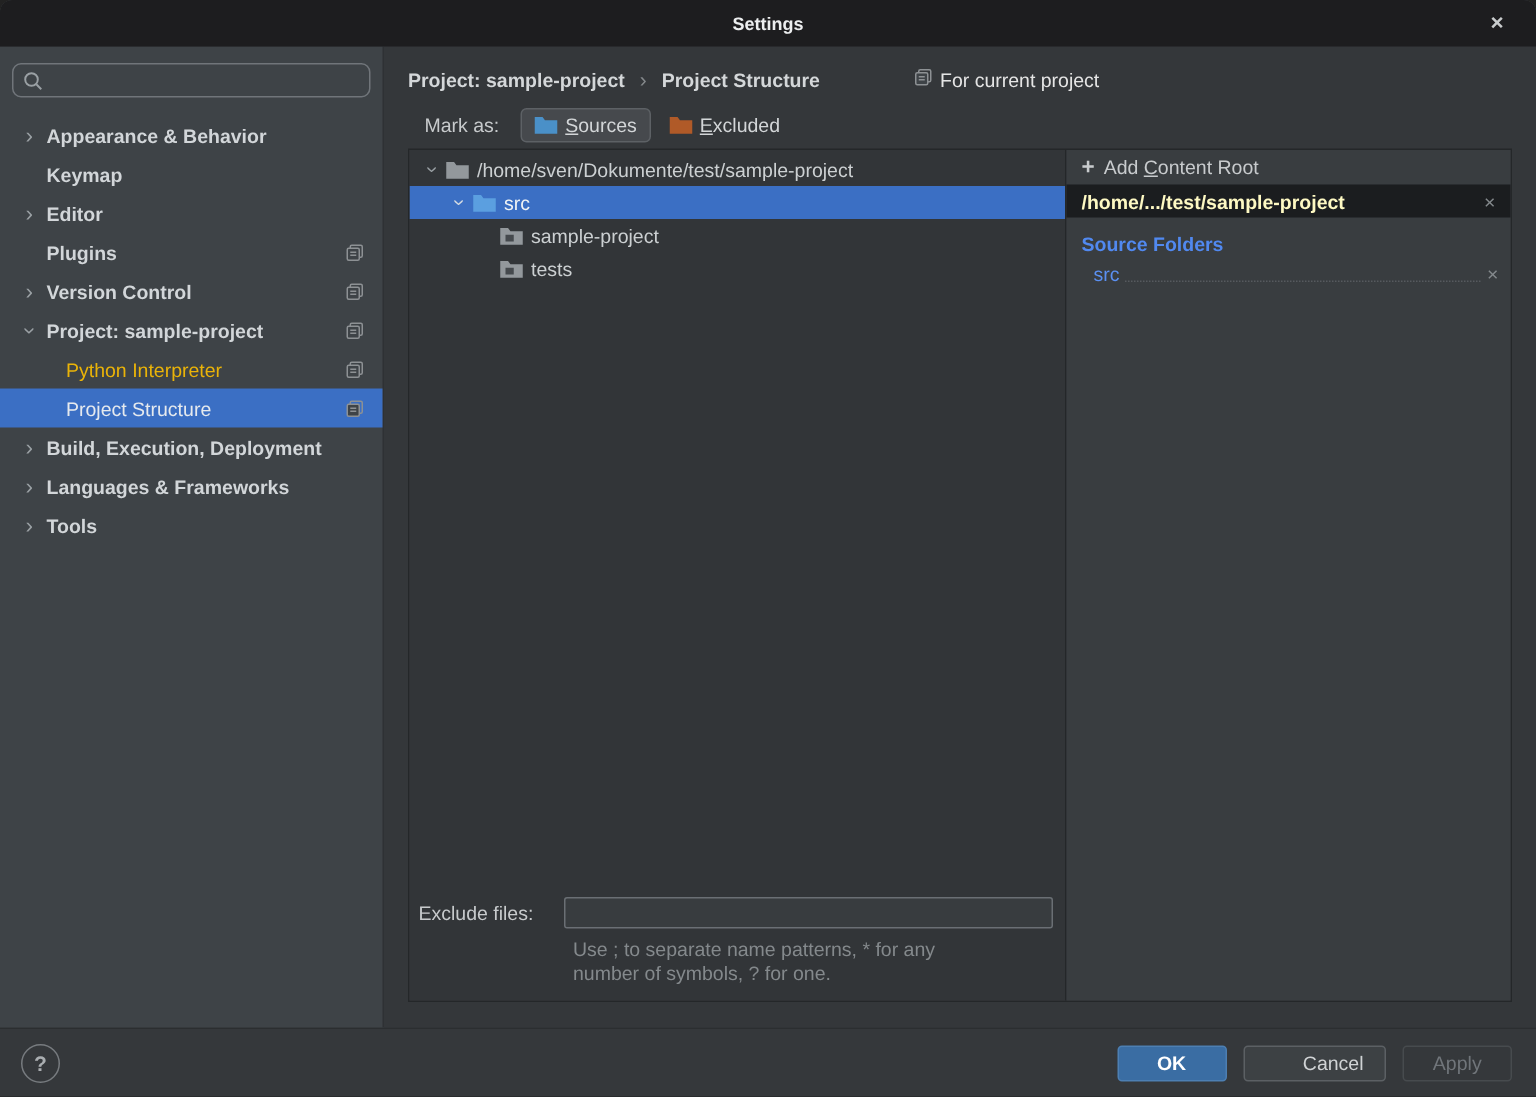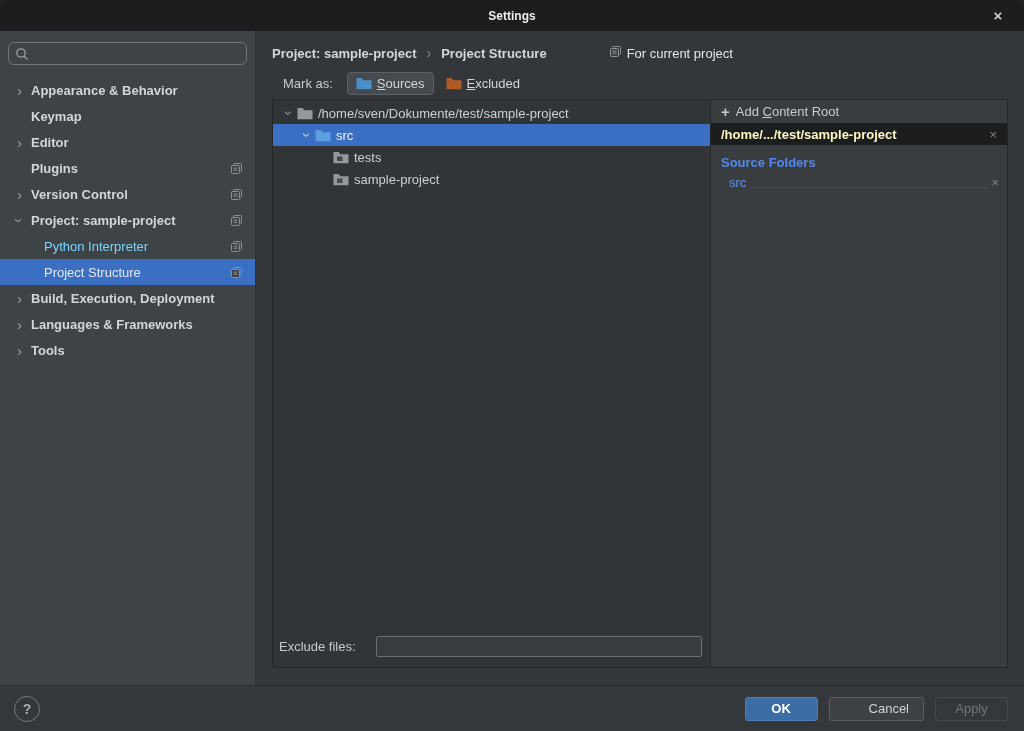--- a/index.html
+++ b/index.html
@@ -31,21 +31,21 @@
                 color:#d7dadc; font:13px "Liberation Sans",sans-serif; margin-left:5px; min-width:0; }
   .nav { margin-top:10px; }
   .nav-item { height:26px; display:flex; align-items:center; padding-left:12px; cursor:default; }
   .nav-item.child { padding-left:44px; }
   .nav-item.selected { background:#3b6fc4; }
   .nav-item.selected .nav-label { color:#e6eaee; }
   .arrow { width:15px; margin-right:4px; color:#9aa0a4; font-size:15px; line-height:1;
            display:inline-flex; justify-content:center; transform-origin:center; }
   .arrow.expanded { transform:rotate(90deg); }
   .arrow-spacer { width:19px; }
-  .nav-label { color:#7dd3fc; white-space:nowrap; }
+  .nav-label { color:#eab308; white-space:nowrap; }
   .nav-label.bold { font-weight:bold; color:#d2d6d9; }
   .proj-icon { margin-left:auto; margin-right:12px; display:inline-flex; }
 
   
   .main { flex:1; display:flex; flex-direction:column; background:#34373a; }
   .breadcrumb { height:32px; padding:12px 16px 0 16px; display:flex; align-items:center;
                 white-space:nowrap; }
   .crumb { font-weight:bold; color:#d4d7d9; }
   .crumb-sep { color:#85898c; margin:0 10px; font-size:14px; }
   .scope { display:flex; align-items:center; color:#e5e5e5; margin-left:62px; gap:5px; }
@@ -266,37 +266,41 @@
                 <span class="tree-label">src</span>
               </div>
               <div class="tree-row" style="padding-left: 44px;">
                 <span class="tree-arrow"></span>
                 <span class="folder">
                   <svg width="16" height="13" viewBox="0 0 16 13">
                     <path d="M0.5 1 h5.2 l1.6 2.2 h8.2 v9 h-15 z" fill="#93989c"></path>
                     <rect x="4" y="5.5" width="5.5" height="4.5" fill="#45494d"></rect>
                   </svg>
                 </span>
-                <span class="tree-label">tests</span>
+                <span class="tree-label">sample-project</span>
               </div>
               <div class="tree-row" style="padding-left: 44px;">
                 <span class="tree-arrow"></span>
                 <span class="folder">
                   <svg width="16" height="13" viewBox="0 0 16 13">
                     <path d="M0.5 1 h5.2 l1.6 2.2 h8.2 v9 h-15 z" fill="#93989c"></path>
                     <rect x="4" y="5.5" width="5.5" height="4.5" fill="#45494d"></rect>
                   </svg>
                 </span>
-                <span class="tree-label">sample-project</span>
+                <span class="tree-label">tests</span>
               </div>
             </div>
           <div class="exclude">
             <div class="exclude-row">
               <span class="exclude-label">Exclude files:</span>
               <input class="exclude-input" value="" style="">
+            </div>
+            <div class="exclude-hint">
+              <div>Use ; to separate name patterns, * for any</div>
+              <div>number of symbols, ? for one.</div>
             </div>
           </div>
         </div>
 
         <div class="panel-right">
           <div class="add-root">
             <span class="plus">+</span>
             <span><span>Add </span><span class="mn">C</span><span>ontent Root</span></span>
           </div>
           <div class="content-root">

